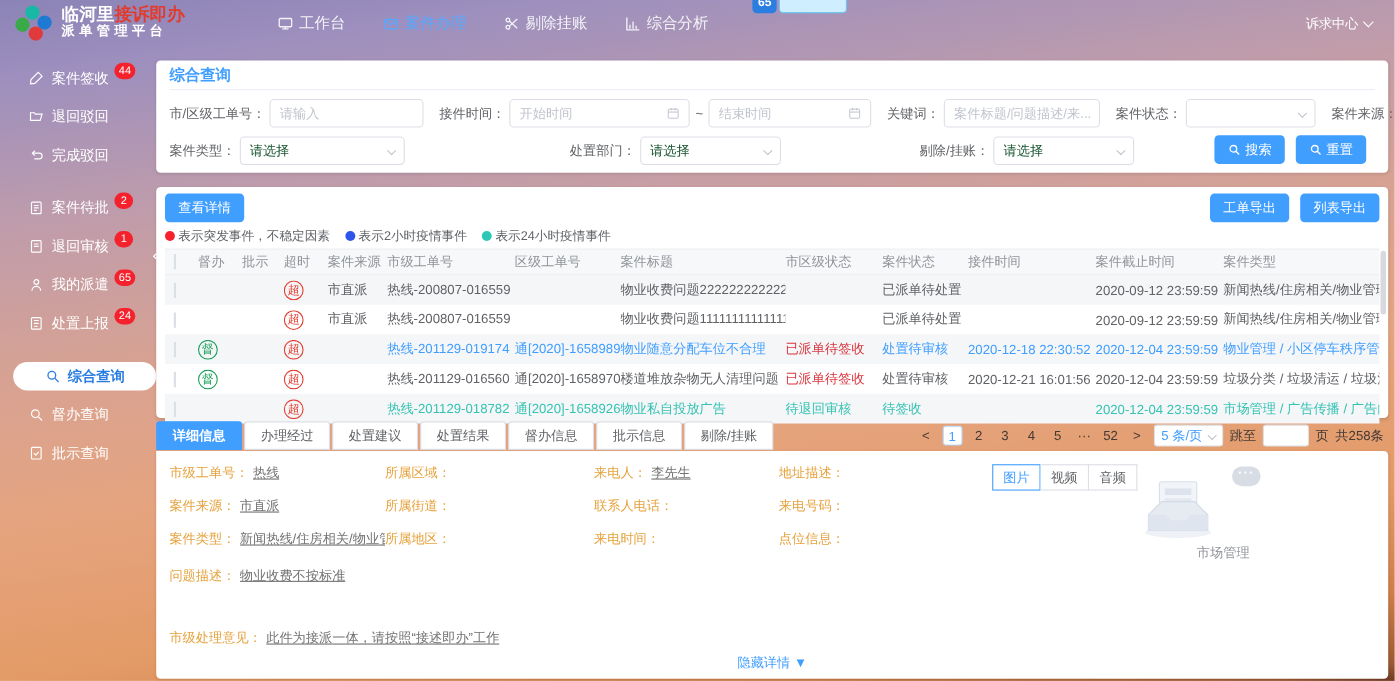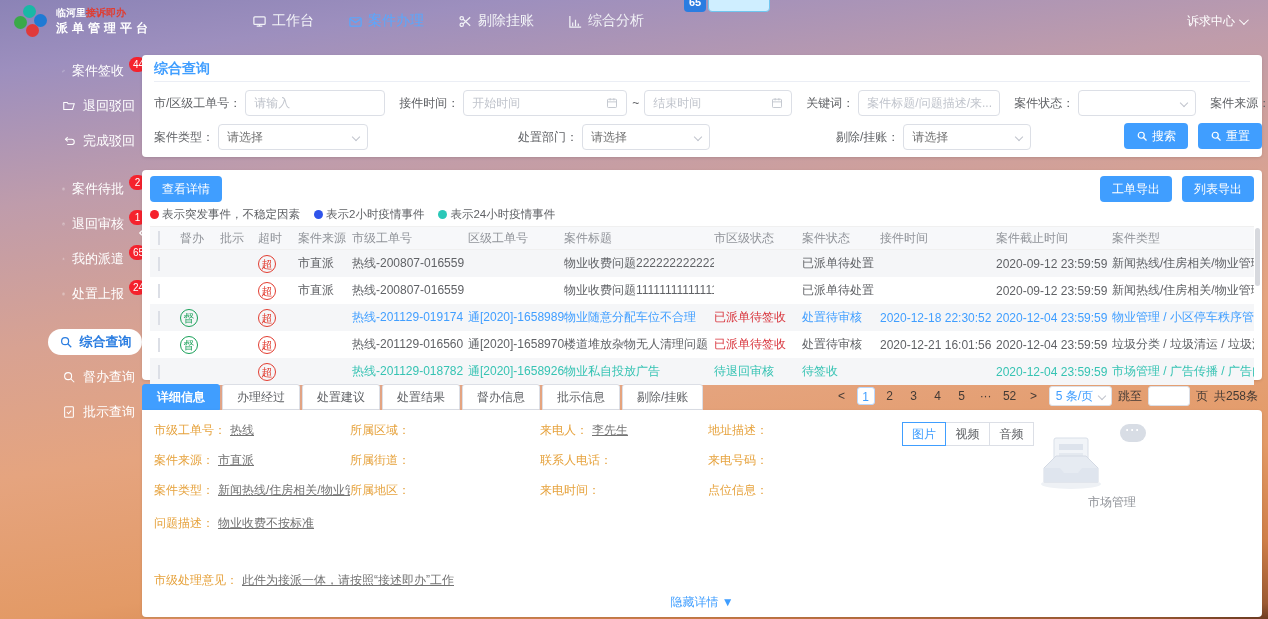--- a/index.html
+++ b/index.html
@@ -12,34 +12,34 @@
   
   .hdr { position:absolute; top:0; left:0; right:0; height:42px; display:flex; align-items:center; }
   .logo { display:flex; align-items:center; margin-left:14px; width:210px; }
   .logo-mark { position:relative; width:34px; height:34px; margin-right:8px; }
   .logo-mark i { position:absolute; border-radius:50%; width:13px; height:13px; }
   .lm-teal  { background:#19b8a6; top:1px;  left:9px;  }
   .lm-blue  { background:#1f7ad4; top:10px; right:1px; }
   .lm-red   { background:#e03a3a; bottom:1px; left:12px;}
   .lm-green { background:#3aa948; top:12px; left:0;    }
   .logo-txt { line-height:14px; font-weight:bold; white-space:nowrap; }
-  .logo-l1 { font-size:10px;font-family:Liberation Mono, monospace; }
+  .logo-l1 { font-size:16px; }
   .logo-l1 .w { color:#fff; } .logo-l1 .r { color:#e23b2e; }
   .logo-l2 { font-size:12px; color:#fff; letter-spacing:4px; }
   .nav { display:flex; align-items:center; gap:34px; margin-left:28px; }
   .nav-item { display:flex; align-items:center; gap:5px; color:#f2f3f7; font-size:14px; cursor:pointer; }
   .nav-item.active { color:#57a8ff; }
   .hdr-right { margin-left:auto; margin-right:22px; color:#fff; display:flex; align-items:center; gap:4px; cursor:pointer; }
   .chev { width:7px; height:7px; border-right:1.4px solid currentColor; border-bottom:1.4px solid currentColor; transform:rotate(45deg) translateY(-2px); display:inline-block; }
   .top-tip { position:absolute; left:684px; top:-6px; height:18px; display:flex; }
   .top-tip .cnt { background:#2a7de1; color:#fff; border-radius:4px; padding:2px 5px; font-size:11px; font-weight:bold; }
   .top-tip .bub { width:62px; background:#cfeeff; border:1px solid #6fc6f0; border-radius:4px; margin-left:2px; }
 
   
-  .side { position:absolute; top:42px; left:0; width:156px; bottom:0; padding-top:16px;padding-left:36px; }
+  .side { position:absolute; top:42px; left:0; width:156px; bottom:0; padding-top:16px; }
   .side-item { display:flex; align-items:center; gap:7px; color:#fff; font-size:13px; height:26px;
     margin:0 10px 9px 26px; white-space:nowrap; cursor:pointer; position:relative; }
   .side-item.gap { margin-top:22px; }
   .side-item.active { background:#fff; color:#2a7de1; border-radius:14px; margin-left:12px; margin-right:14px; justify-content:center; font-weight:bold; }
   .s-badge { background:#f5222d; color:#fff; border-radius:9px; min-width:17px; height:15px; line-height:15px;
     text-align:center; font-size:10px; padding:0 4px; margin-left:-2px; transform:translateY(-7px); }
   .s-badge:empty { display:none; }
   .collapse { position:absolute; right:2px; top:184px; color:#fff; cursor:pointer; }
 
   
@@ -48,25 +48,25 @@
 
   
   .qcard { position:relative; margin-top:13px; height:102px; padding:0 12px; }
   .q-title { color:#409eff; font-weight:bold; font-size:14px; line-height:26px; border-bottom:1px solid #ebeef5; }
   .q-row { display:flex; align-items:center; margin-top:8px; }
   .q-field { display:flex; align-items:center; margin-right:14px; }
   .q-label { color:#606266; white-space:nowrap; margin-right:4px; }
   .ipt { height:26px; border:1px solid #dcdfe6; border-radius:4px; background:#fff; display:flex; align-items:center;
     padding:0 8px; color:#c0c4cc; position:relative; }
   .ipt .ph { flex:1; overflow:hidden; white-space:nowrap; }
-  .ipt .ph.blue { color:#737373; }
+  .ipt .ph.blue { color:#14532d; }
   .sel-arrow { width:6px; height:6px; border-right:1.2px solid #c0c4cc; border-bottom:1.2px solid #c0c4cc; transform:rotate(45deg); margin-left:6px; }
   .tilde { margin:0 5px; color:#606266; }
   .expand { text-align:center; color:#4d7c0f; margin-top:25px; cursor:pointer; }
-  .q-btns { position:absolute; right:0; bottom:8px; display:flex; gap:10px; }
+  .q-btns { position:absolute; right:20px; bottom:8px; display:flex; gap:10px; }
   .btn { background:#409eff; color:#fff; border:none; border-radius:4px; height:26px; padding:0 12px;
     font-size:12px; display:inline-flex; align-items:center; gap:4px; cursor:pointer; font-family:inherit; }
 
   
   .tcard { position:relative; margin-top:13px; height:210px; padding:6px 8px 0; }
   .t-toolbar { display:flex; align-items:center; }
   .t-exports { margin-left:auto; display:flex; gap:10px; }
   .legend { display:flex; align-items:center; gap:14px; margin:5px 0 4px; font-size:11.5px; color:#606266; }
   .dot { display:inline-block; width:9px; height:9px; border-radius:50%; margin-right:3px; vertical-align:-1px; }
   .grid-row { display:grid; grid-template-columns:30px 40px 38px 40px 54px 116px 96px 150px 88px 78px 116px 116px 1fr;
@@ -78,21 +78,21 @@
   .seal { display:inline-block; width:18px; height:18px; line-height:16px; text-align:center; border:1px solid; border-radius:50%; font-size:11px; }
   .seal:empty { display:none; }
   .seal-red { color:#e23c30; border-color:#e23c30; }
   .seal-green { color:#18a058; border-color:#18a058; }
   .row.t-blue { color:#409eff; }
   .row.t-teal { color:#36c3b3; }
   .red-cell { color:#d9363e !important; }
   .t-scroll { position:absolute; right:2px; top:58px; width:5px; height:58px; background:#d7d9de; border-radius:3px; }
 
   
-  .tabsrow { position:relative; margin-top:3px; height:27px; display:flex; align-items:center; }
+  .tabsrow { position:relative; margin-top:3px; height:27px; display:flex; align-items:flex-start; }
   .tab { height:26px; line-height:24px; padding:0 14px; background:#fff; border:1px solid #dcdfe6; border-radius:3px 3px 0 0;
     margin-right:2px; cursor:pointer; color:#606266; }
   .tab.active { background:#409eff; border-color:#409eff; color:#fff; font-weight:bold; }
   .pager { position:absolute; right:4px; bottom:4px; display:flex; align-items:center; gap:6px; color:#433a35; font-size:12px; }
   .pg { min-width:18px; height:18px; line-height:18px; text-align:center; cursor:pointer; }
   .pg.active { background:#fff; color:#409eff; border:1px solid #b9d9ff; border-radius:3px; }
   .pg-sel { background:#fff; border:1px solid #dcdfe6; border-radius:3px; height:20px; display:flex; align-items:center; padding:0 6px; color:#409eff; cursor:pointer; }
   .pg-jump { width:42px; height:20px; background:#fff; border:1px solid #dcdfe6; border-radius:3px; }
 
   

